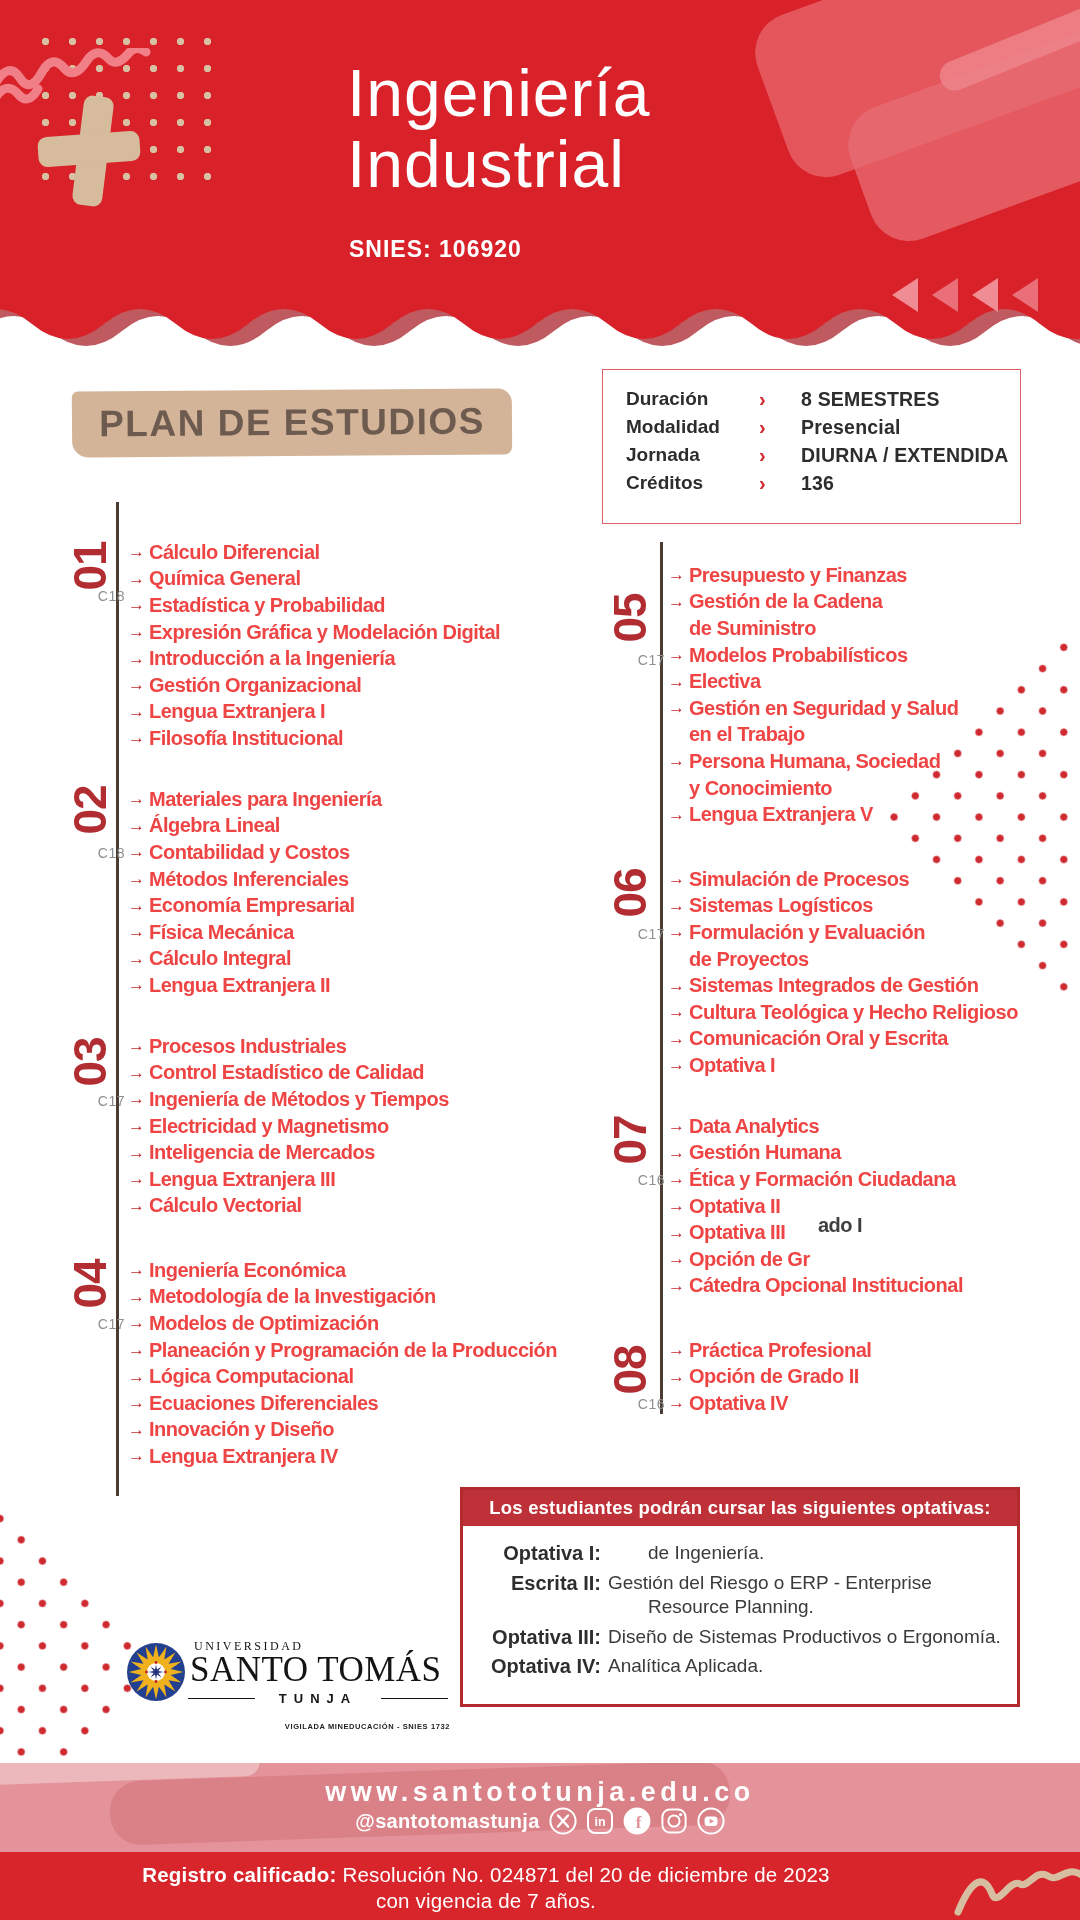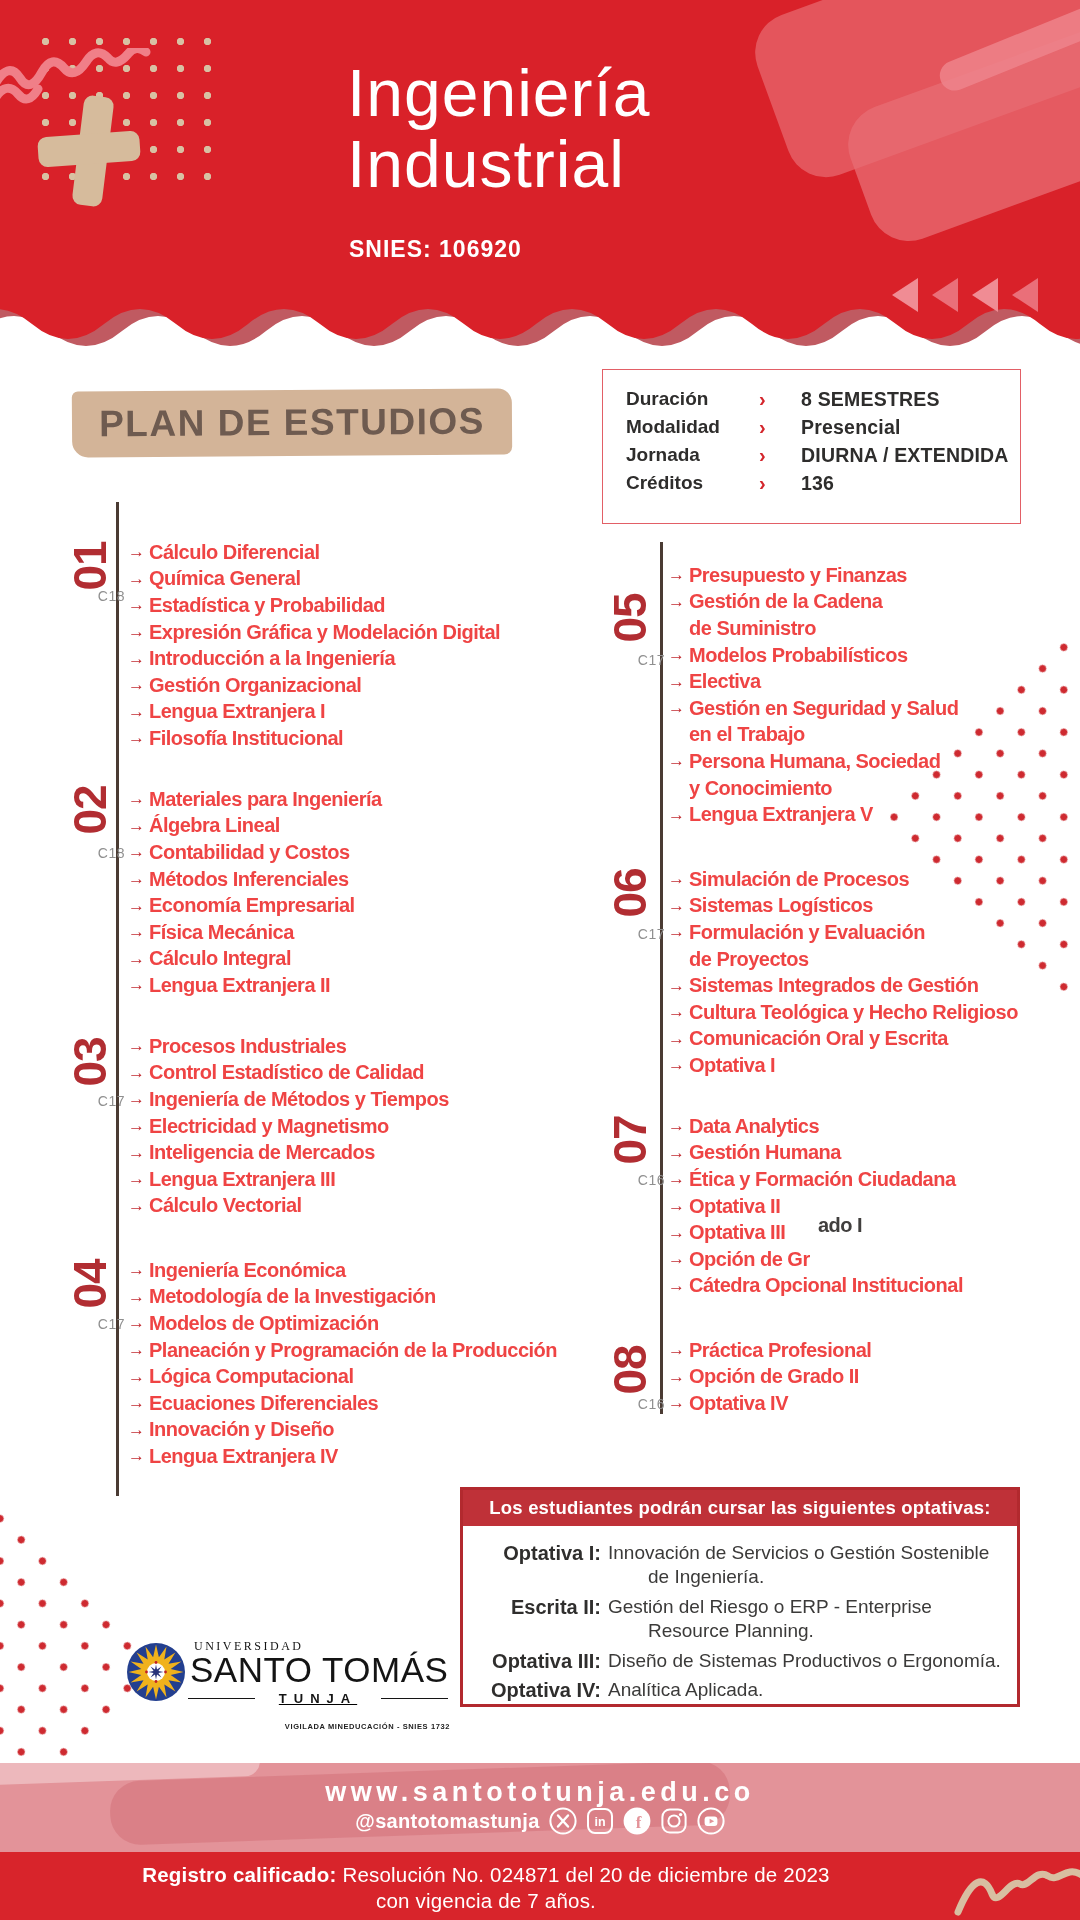--- a/index.html
+++ b/index.html
@@ -58,22 +58,22 @@
   .opt-head{height:36px;background:#bf3138;display:flex;align-items:center;justify-content:center;
     color:#fff;font-size:18.5px;font-weight:bold;letter-spacing:.2px;}
   .opt-body{padding-top:8px;}
   .opt-item{display:flex;}
   .opt-label{width:138px;flex:none;text-align:right;padding-right:7px;font-size:20px;font-weight:bold;color:#2f2e2d;line-height:24px;}
   .opt-lines{font-size:19px;color:#3b3a39;line-height:24px;}
   .opt-lines .cont{padding-left:40px;}
 
   
   .logo-universidad{left:194px;top:1639px;font-family:"Liberation Serif",serif;font-size:12px;letter-spacing:2.5px;color:#141414;z-index:1;}
-  .logo-wordmark{left:190px;top:1650px;font-family:Liberation Sans, sans-serif;font-size:35px;color:#141414;letter-spacing:.5px;z-index:1;}
-  .logo-tunja{left:188px;top:1691px;width:260px;display:flex;align-items:center;gap:24px;z-index:1;text-decoration:underline;}
+  .logo-wordmark{left:190px;top:1650px;font-family:Liberation Serif, serif;font-size:35px;color:#141414;letter-spacing:.5px;z-index:1;}
+  .logo-tunja{left:188px;top:1691px;width:260px;display:flex;align-items:center;gap:24px;z-index:1;}
   .logo-tunja .ln{flex:1;height:1.5px;background:#141414;}
   .logo-tunja .city{font-size:13px;font-weight:bold;letter-spacing:7px;color:#141414;}
   .logo-vigilada{left:150px;top:1722px;width:300px;text-align:right;font-size:7.5px;font-weight:bold;
     letter-spacing:.6px;color:#222;z-index:1;}
 
   
   .band-pink{left:0;top:1763px;width:1080px;height:89px;background:#e39399;overflow:hidden;z-index:2;}
   .pink-smear{position:absolute;left:110px;top:8px;width:620px;height:64px;background:rgba(198,86,95,.30);
     border-radius:30px;transform:rotate(-2deg);}
   .pink-smear2{position:absolute;left:-40px;top:-12px;width:300px;height:30px;background:rgba(255,255,255,.35);
@@ -423,21 +423,20 @@
         </div>
       </div>
     </div>
 
   <div class="abs opt-box">
     <div class="opt-head">Los estudiantes podrán cursar las siguientes optativas:</div>
     <div class="opt-body" id="opt-body">
         <div class="opt-item" style="margin-top: 7px;">
           <div class="opt-label">Optativa I:</div>
           <div class="opt-lines">
-            <div>Innovación de Servicios o Gestión Sostenible</div>
             <div class="cont">de Ingeniería.</div>
           </div>
         </div>
         <div class="opt-item" style="margin-top: 6px;">
           <div class="opt-label">Escrita II:</div>
           <div class="opt-lines">
             <div>Gestión del Riesgo o ERP - Enterprise</div>
             <div class="cont">Resource Planning.</div>
           </div>
         </div>

